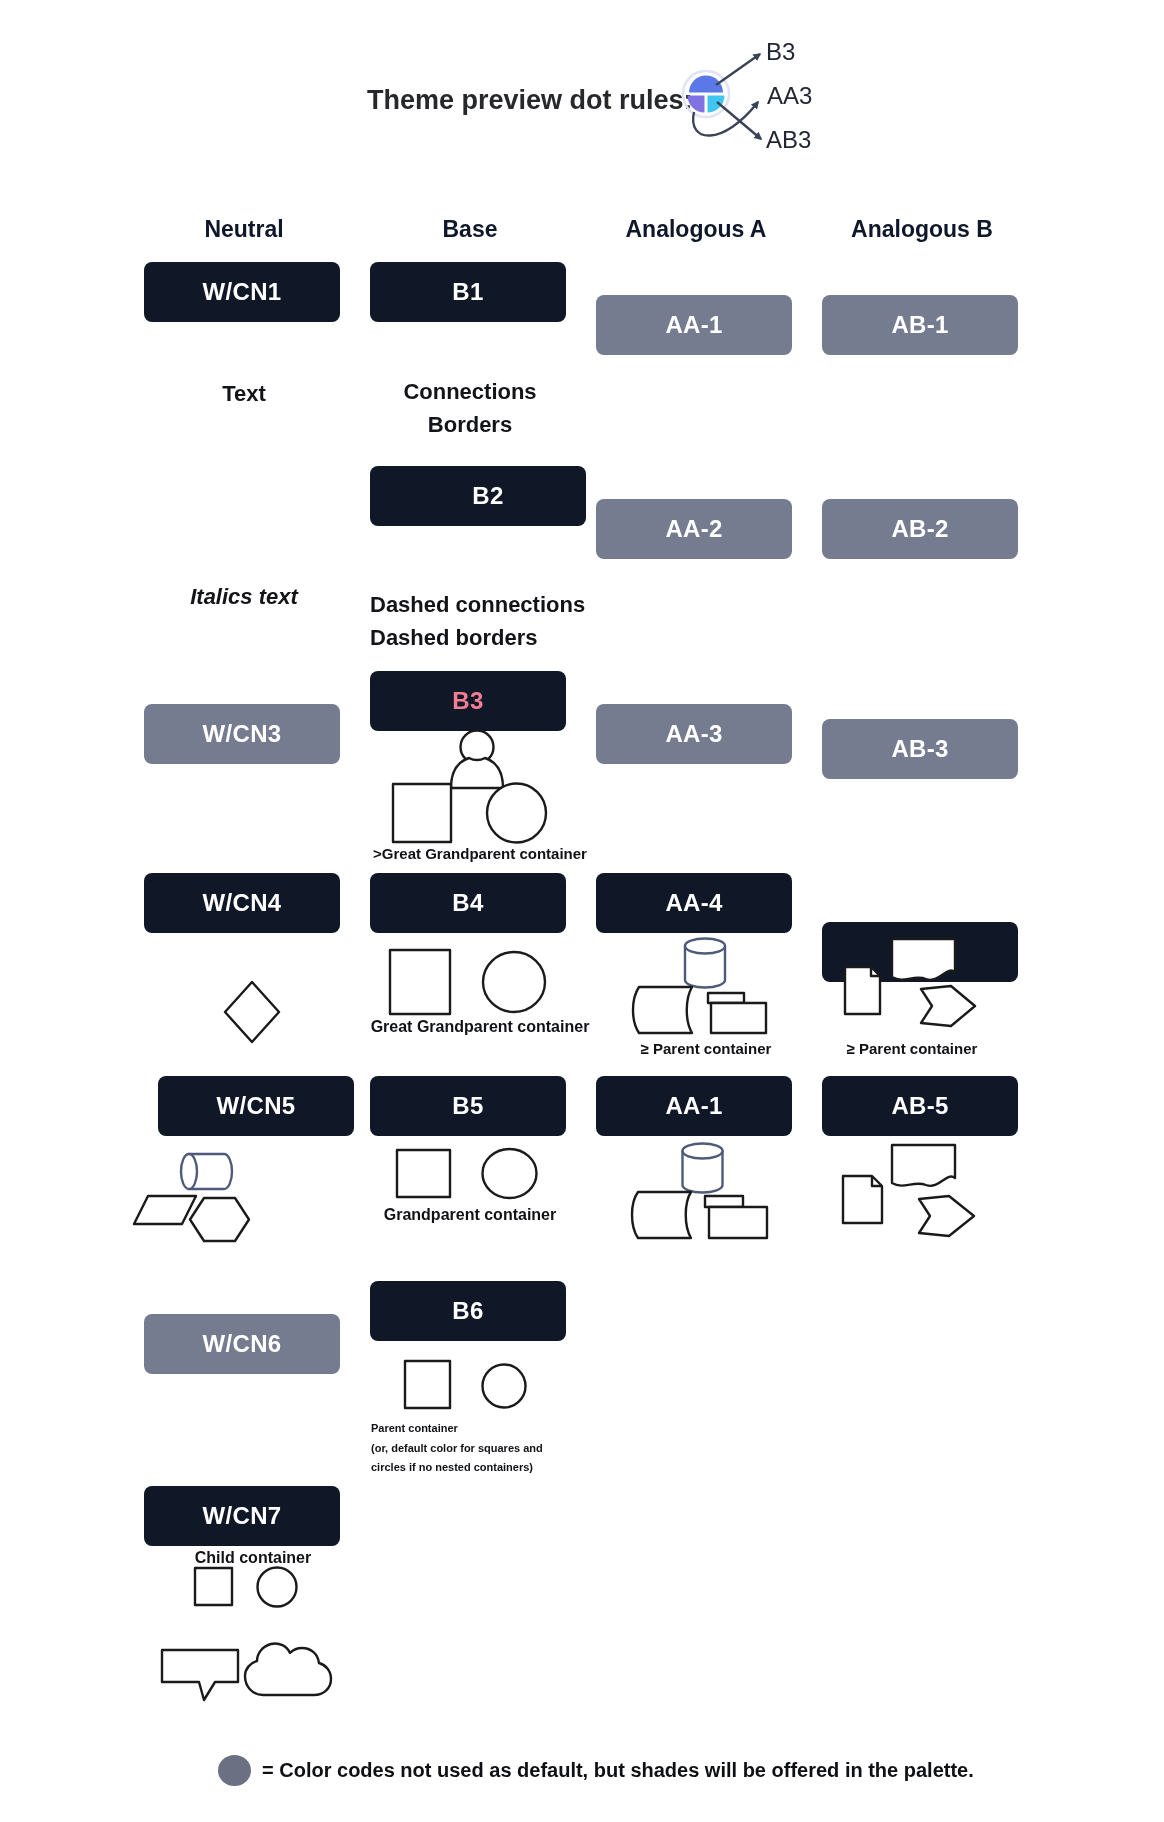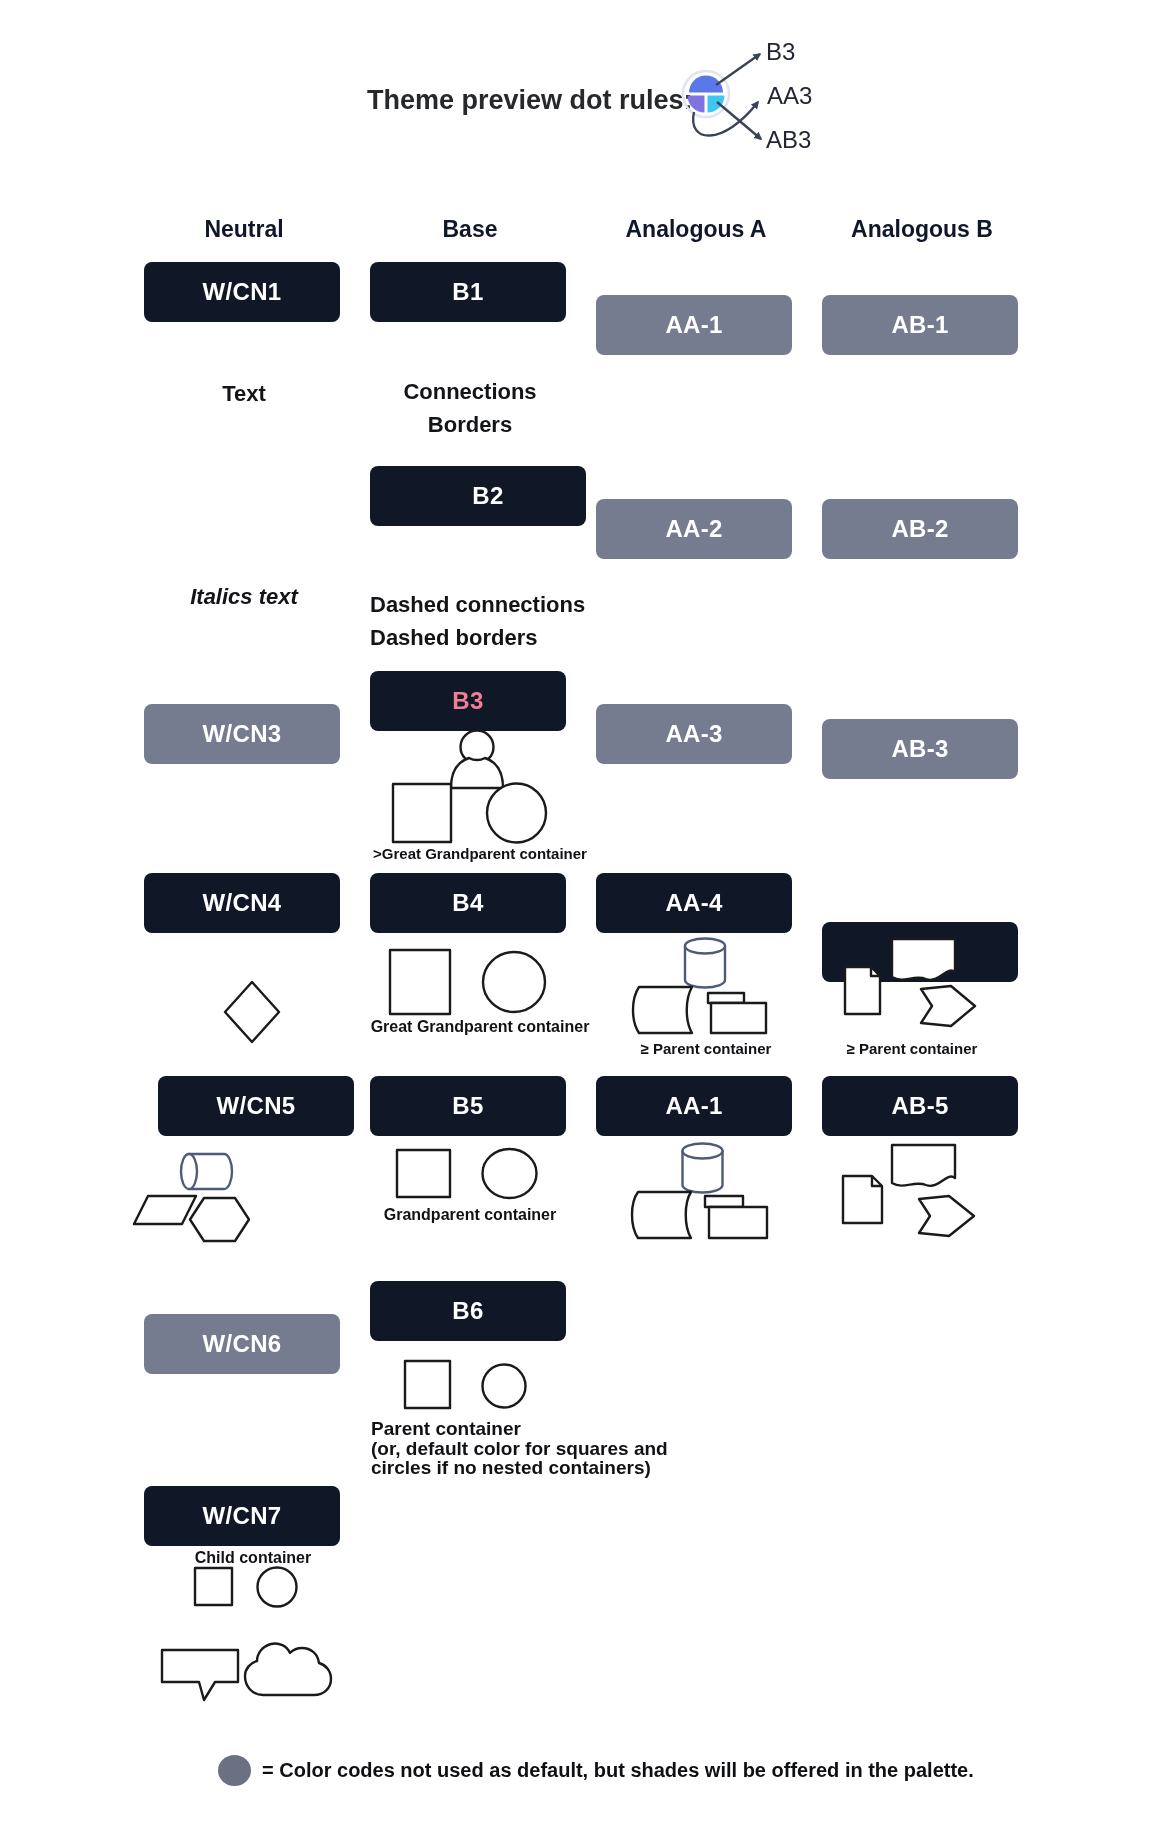--- a/index.html
+++ b/index.html
@@ -13,21 +13,21 @@
       font-size:24px;font-weight:600;color:#ffffff;letter-spacing:.3px;}
   .sw.dark{background:#101828;}
   .sw.gray{background:#757c8f;margin-top:33px;}
   .sw.pink-text{color:#f27e93;}
   .note{font-size:22px;font-weight:700;color:#121418;white-space:nowrap;margin-top:41px;}
   .note.center{width:200px;text-align:center;}
   .note.italic{font-style:italic;}
   .cap{font-size:15px;font-weight:700;color:#101216;white-space:nowrap;}
   .cap.center{text-align:center;}
   .cap16{font-size:16px;}
-  .parent-note{font-size:19px;font-weight:700;color:#101216;line-height:19.5px;white-space:nowrap;}
+  .parent-note{font-size:11px;font-weight:700;color:#101216;line-height:19.5px;white-space:nowrap;}
   .legend-dot{width:33px;height:31px;border-radius:50%;background:#6b7183;}
   .legend-text{font-size:20px;font-weight:700;color:#0e1014;white-space:nowrap;}
   svg{display:block;}
   .shape-layer{pointer-events:none;}
 </style>
 </head>
 <body>
 
 <div id="canvas">
 

